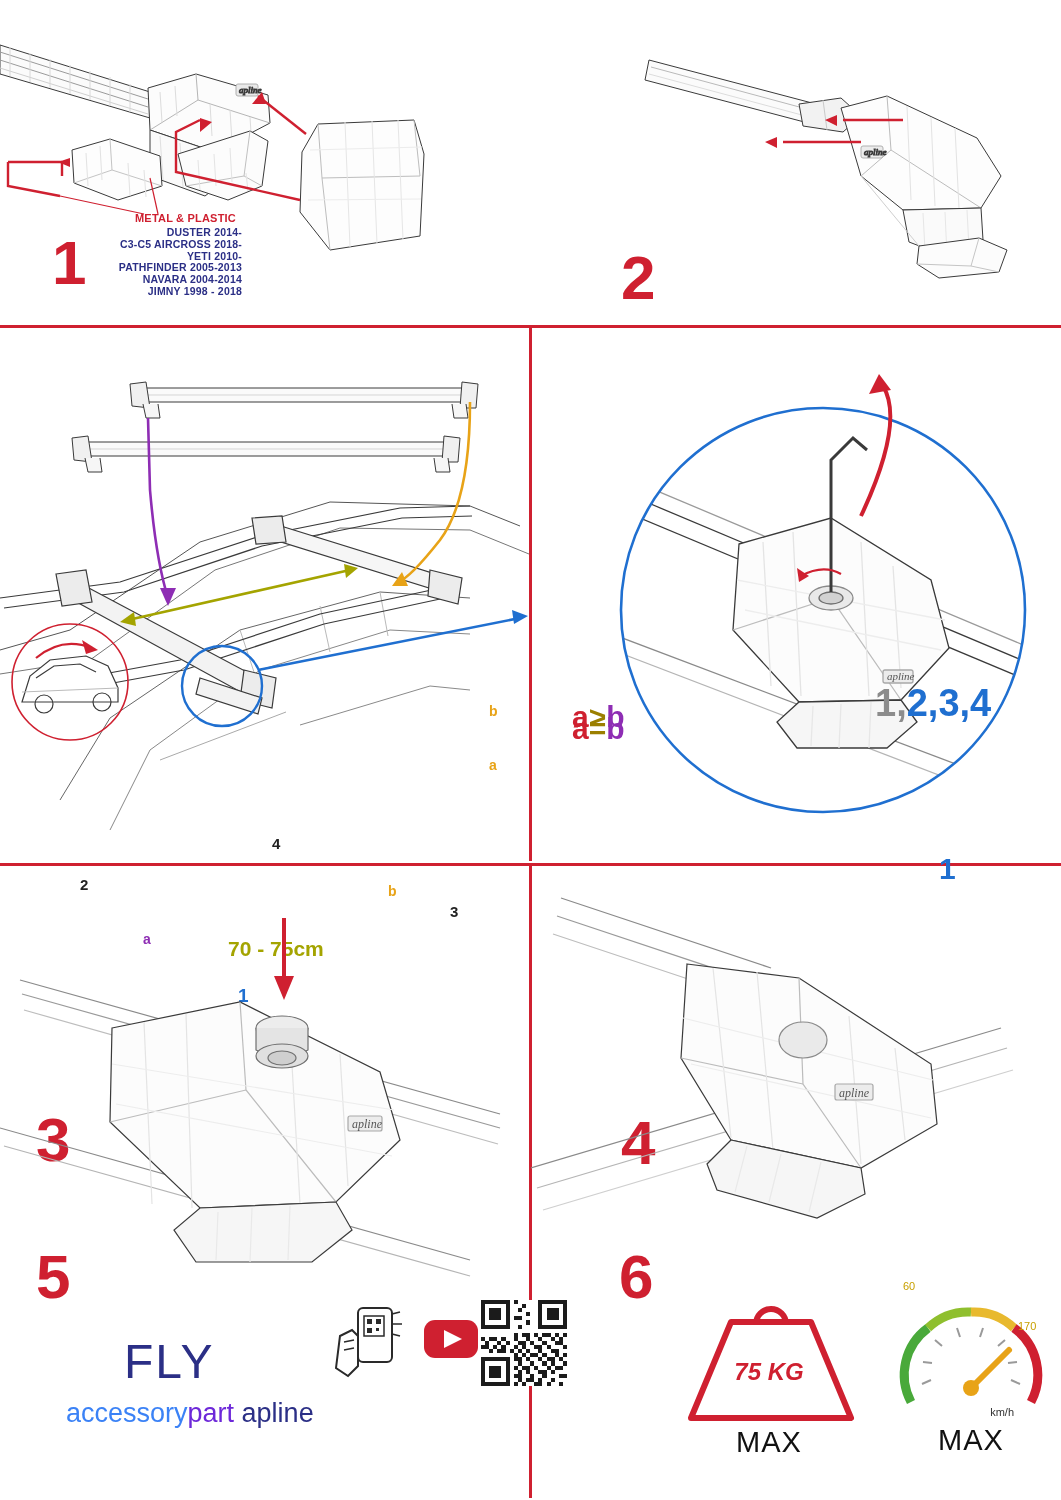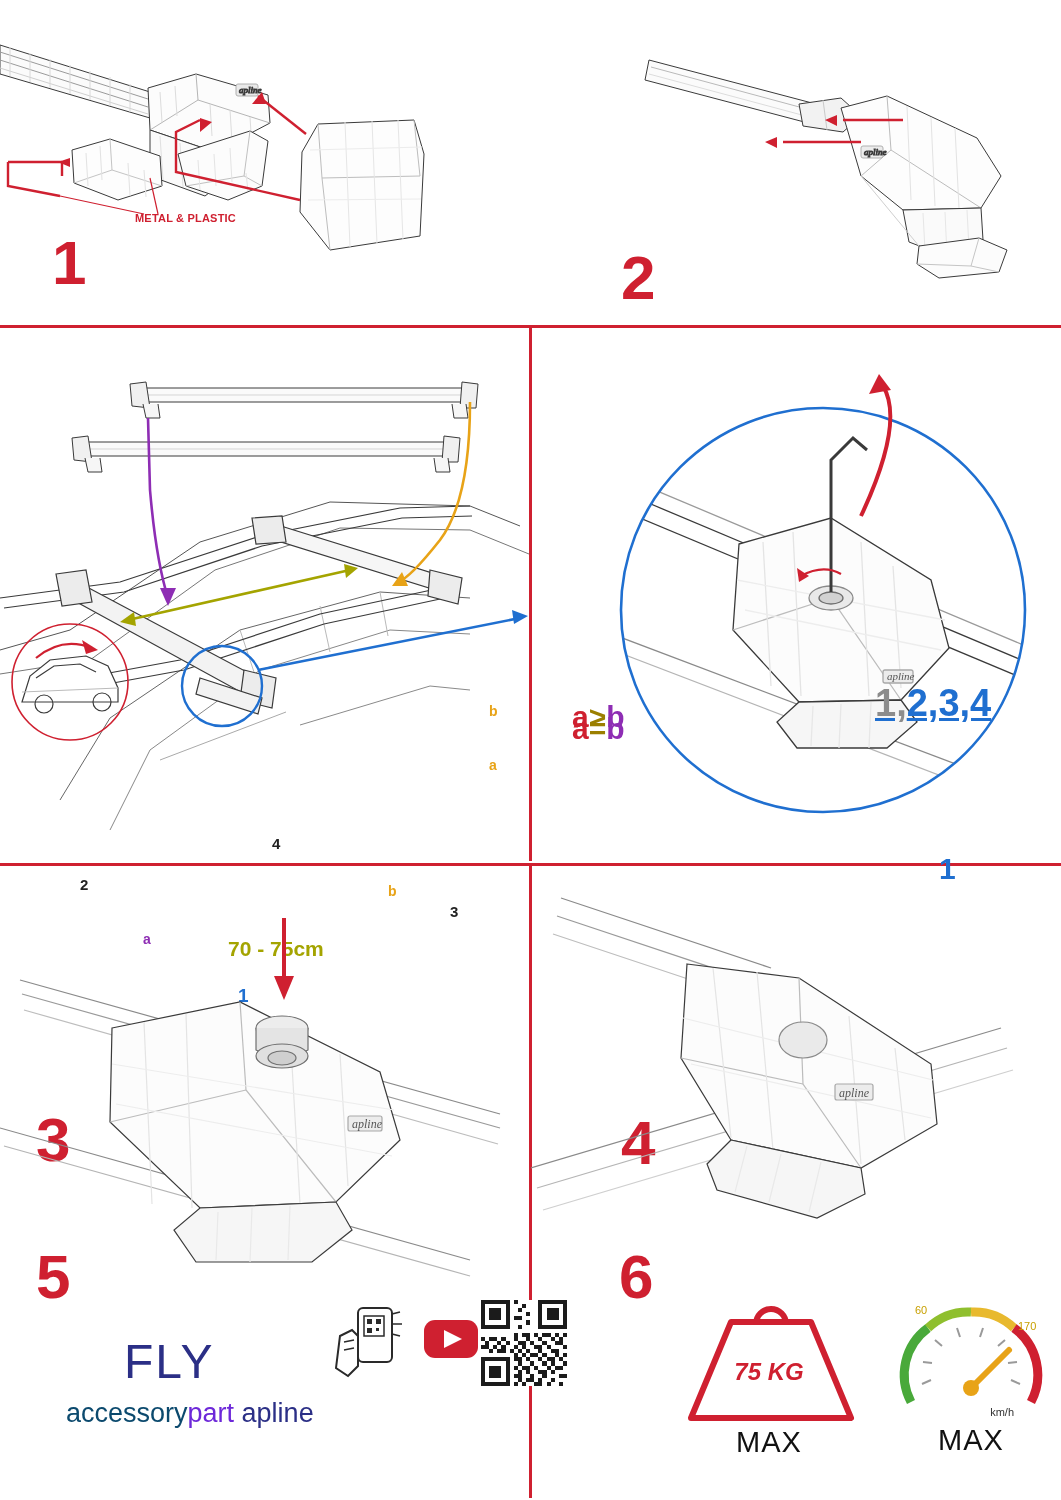--- a/index.html
+++ b/index.html
@@ -11,28 +11,28 @@
   .panel{position:absolute;}
   svg{display:block;}
   .lbl{position:absolute;line-height:1.05;}
   .metal-title{color:#cf2030;font-weight:bold;font-size:11px;text-align:left;letter-spacing:.2px;}
   .metal-list{color:#2b2f86;font-weight:bold;font-size:10.5px;text-align:right;letter-spacing:.2px;line-height:1.12;}
   .cmp{position:absolute;font-weight:bold;font-size:30px;font-family:"Liberation Sans",sans-serif;}
   .cmp .a{color:#cf2030;}
   .cmp .op{color:#9b7f00;}
   .cmp .b{color:#8e2db4;}
   .dimtxt{position:absolute;color:#a4a400;font-weight:bold;font-size:21px;}
-  .bluebig{position:absolute;font-weight:bold;font-size:38px;color:#1f6fd0;text-decoration:underline;}
+  .bluebig{position:absolute;font-weight:bold;font-size:38px;color:#1f6fd0;}
   .graybig{color:#8c8c8c;}
   .smalllab{position:absolute;font-weight:bold;font-size:14px;}
   .numcirc{position:absolute;font-weight:bold;font-size:19px;color:#1f6fd0;}
   .redone{position:absolute;font-weight:bold;font-size:30px;color:#1f6fd0;}
   .brandFLY{position:absolute;font-size:48px;color:#2b2f86;font-family:"Liberation Sans",sans-serif;letter-spacing:2px;text-align:right;}
   .brandsub{position:absolute;font-size:27px;font-family:"Liberation Sans",sans-serif;}
-  .brandsub .c1{color:#0c4a6e;}
+  .brandsub .c1{color:#3b82f6;}
   .brandsub .c2{color:#6d28d9;}
   .brandsub .c3{color:#2b2f86;}
   .maxtxt{position:absolute;font-size:29px;color:#111;font-family:"Liberation Sans",sans-serif;letter-spacing:1px;}
   .kgtxt{position:absolute;font-size:24px;font-weight:bold;color:#cf2030;}
   .kmh{position:absolute;font-size:11px;color:#333;}
   .tickn{position:absolute;font-size:11px;color:#c8a000;}
   .apline-logo{font-family:"Liberation Serif",serif;font-style:italic;font-size:9px;fill:#555;}
 </style>
 </head>
 <body>
@@ -95,20 +95,28 @@
         <polygon points="200,118 212,122 200,132"></polygon>
         <polygon points="70,158 58,162 70,167"></polygon>
       </g>
 
       <g stroke="#cf2030" stroke-width="1.2" fill="none">
         <path d="M60 196 L144 214"></path>
         <path d="M150 178 L158 214"></path>
       </g>
     </svg>
     <div class="lbl metal-title" style="left:135px;top:213px;width:160px;">METAL &amp; PLASTIC</div>
+    <div class="lbl metal-list" style="left:100px;top:227px;width:142px;">
+      <div>DUSTER 2014-</div>
+      <div>C3-C5 AIRCROSS 2018-</div>
+      <div>YETI 2010-</div>
+      <div>PATHFINDER 2005-2013</div>
+      <div>NAVARA 2004-2014</div>
+      <div>JIMNY 1998 - 2018</div>
+    </div>
     <div class="stepnum" style="left:52px;top:232px;font-size:62px;">1</div>
   </div>
 
   <div class="panel" style="left:531px;top:0;width:530px;height:325px;">
     <svg width="530" height="325" viewBox="0 0 530 325">
       <g fill="none" stroke="#3a3a3a" stroke-width="1">
 
         <path d="M118 60 L300 108 L296 128 L114 80 Z" fill="#fbfbfb"></path>
         <path d="M120 67 L298 115" stroke="#b9b9b9"></path>
         <path d="M118 74 L297 122" stroke="#dcdcdc"></path>
@@ -477,21 +485,21 @@
       <path d="M20 110 A58 58 0 0 1 37 36" fill="none" stroke="#49a93a" stroke-width="9"></path>
       <path d="M37 36 A58 58 0 0 1 80 20" fill="none" stroke="#8fbf2e" stroke-width="9"></path>
       <path d="M80 20 A58 58 0 0 1 123 36" fill="none" stroke="#e8b92e" stroke-width="9"></path>
       <path d="M123 36 A58 58 0 0 1 140 110" fill="none" stroke="#cf2030" stroke-width="9"></path>
       <g stroke="#9a9a9a" stroke-width="2">
         <path d="M31 92 L40 88 M32 70 L41 71 M44 48 L51 54 M66 36 L69 45 M92 36 L89 45 M114 48 L107 54 M126 70 L117 71 M129 92 L120 88"></path>
       </g>
       <path d="M80 96 L118 58" stroke="#e8a317" stroke-width="6" stroke-linecap="round"></path>
       <circle cx="80" cy="96" r="8" fill="#e8a317"></circle>
     </svg>
-    <div class="tickn" style="left:372px;top:436px;margin-left:12px;">60</div>
+    <div class="tickn" style="left:372px;top:412px;">60</div>
     <div class="tickn" style="left:487px;top:452px;">170</div>
     <div class="kmh" style="left:397px;top:538px;width:86px;text-align:right;">km/h</div>
     <div class="maxtxt" style="left:382px;top:556px;width:116px;text-align:center;">MAX</div>
 
     <div class="stepnum" style="left:88px;top:378px;font-size:62px;">6</div>
   </div>
 
 </div>
 
 </body></html>

